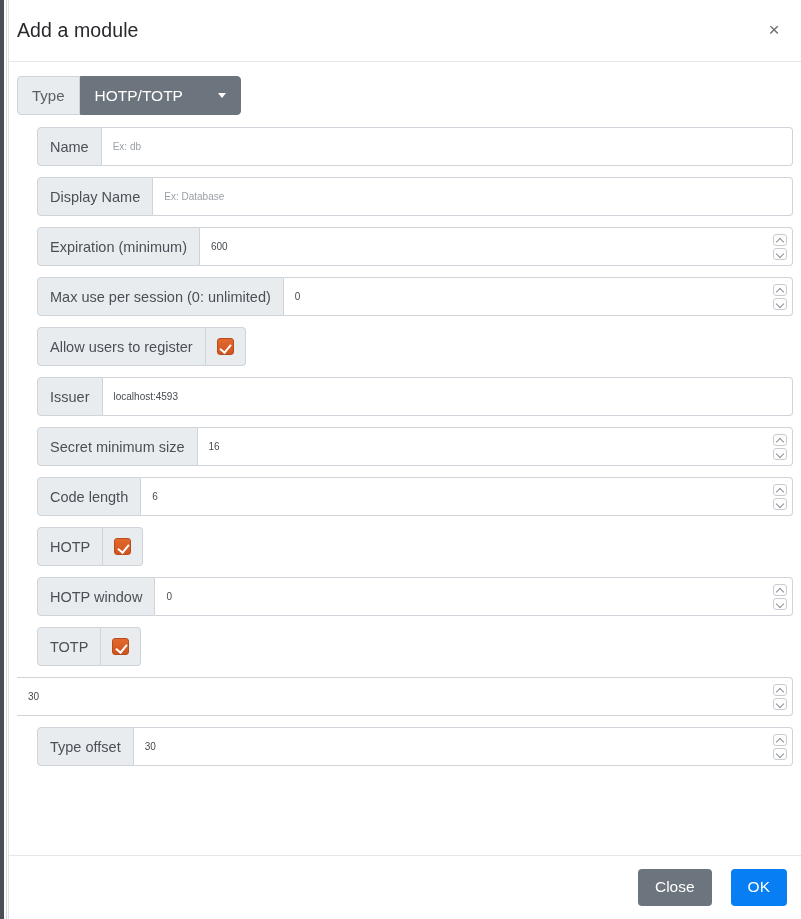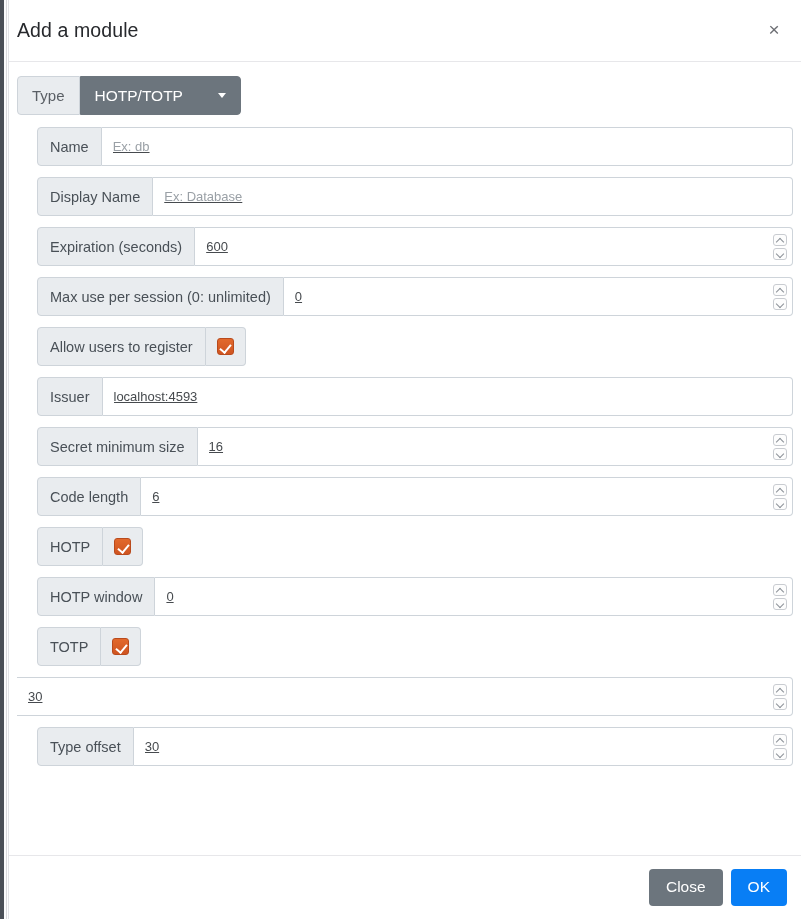--- a/index.html
+++ b/index.html
@@ -90,24 +90,23 @@
     border: 1px solid #ced4da;
     border-left: none;
     border-radius: 0 4px 4px 0;
     display: flex; align-items: center;
   }
   .field input {
     width: 100%; height: 100%;
     border: none; outline: none;
     background: transparent;
     padding: 0 11px;
-    font-size: 13px;
+    font-size: 10px;
     color: #464a4e;
     font-family: "Liberation Sans", sans-serif;
-    text-decoration: underline;
   }
   .field input::placeholder { color: #9aa0a6; }
 
   
   .spinner {
     position: absolute; right: 5px; top: 50%;
     transform: translateY(-50%);
     width: 14px; height: 26px;
     display: flex; flex-direction: column;
     justify-content: space-between;
@@ -187,21 +186,21 @@
     border-right: 4.5px solid transparent;
     border-top: 5px solid #ffffff;
   }
 
   
   .modal-footer {
     flex: 0 0 64px;
     border-top: 1px solid #e7e7ea;
     display: flex; align-items: center; justify-content: flex-end;
     padding-right: 14px;
-    gap: 8px;
+    gap: 19px;
   }
   .btn {
     border: none; border-radius: 4px;
     padding: 9px 17px;
     font-size: 15.5px;
     color: #ffffff;
     cursor: pointer;
     font-family: "Liberation Sans", sans-serif;
     line-height: 1.2;
   }
@@ -235,21 +234,21 @@
           <div class="addon">Name</div>
           <div class="field">
             <input type="text" placeholder="Ex: db" style="">
           </div>
         </div><div class="row full">
           <div class="addon">Display Name</div>
           <div class="field">
             <input type="text" placeholder="Ex: Database" style="">
           </div>
         </div><div class="row full">
-          <div class="addon">Expiration (seconds)</div>
+          <div class="addon">Expiration (minimum)</div>
           <div class="field">
             <input type="text" placeholder="" value="600" style="">
             <div class="spinner">
               <span class="up"></span>
               <span class="down"></span>
             </div>
           </div>
         </div><div class="row full">
           <div class="addon">Max use per session (0: unlimited)</div>
           <div class="field">

